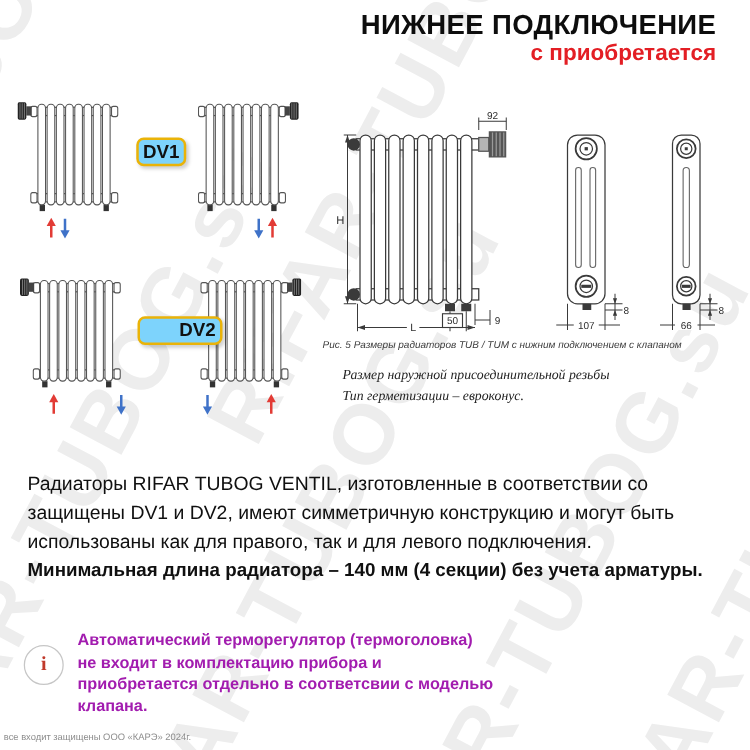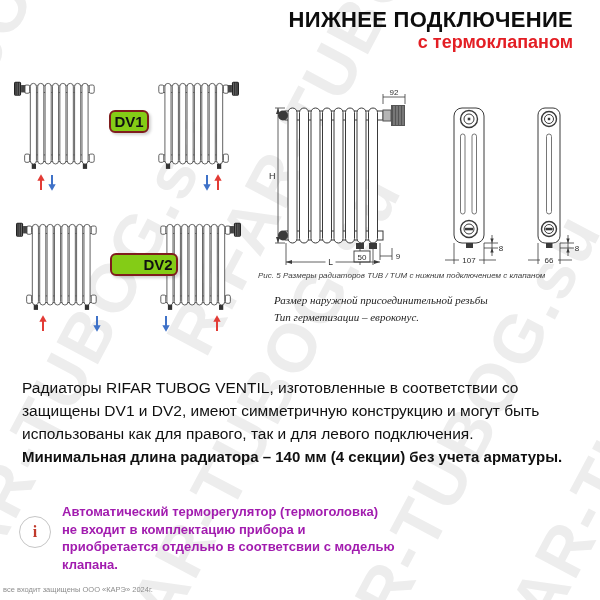--- a/index.html
+++ b/index.html
@@ -16,22 +16,22 @@
   .wm5{left:-230px;top:360px;}
   .wm6{left:150px;top:330px;}
   .z{position:absolute;z-index:1;}
   
   .hdr{right:27px;top:8px;text-align:right;}
   .hdr .t1{font-size:22px;font-weight:800;letter-spacing:.3px;color:#0d0d0d;line-height:24px;}
   .hdr .t2{font-size:18px;font-weight:800;color:#e31e24;line-height:20px;}
   
   .rad-svg{position:absolute;width:88px;height:97px;z-index:1;}
   .flip{transform:scaleX(-1);}
-  .scheme-label{position:absolute;z-index:2;width:36px;height:19px;background:#84cc16;
-      border:2px solid #7f1d1d;border-radius:6px;box-shadow:2px 2px 3px rgba(0,0,0,.18);
+  .scheme-label{position:absolute;z-index:2;width:36px;height:19px;background:#7dd3fc;
+      border:2px solid #eab308;border-radius:6px;box-shadow:2px 2px 3px rgba(0,0,0,.18);
       display:flex;align-items:center;justify-content:center;font-weight:700;font-size:15px;}
   .fa{position:absolute;z-index:2;width:10px;height:17px;}
   .a-red{color:#e23b35;}
   .a-blue{color:#3f72c8;}
   .down{transform:rotate(180deg);}
   
   .tech{position:absolute;z-index:1;}
   .tech text{font-family:"Liberation Sans",sans-serif;fill:#2e2e2e;}
   
   .fig-caption{left:258px;top:271px;width:336px;font-size:8px;font-style:italic;color:#3c3c3c;}
@@ -87,21 +87,21 @@
 
   <span class="wm wm1">RIFAR-TUBOG.su</span>
   <span class="wm wm2">RIFAR-TUBOG.su</span>
   <span class="wm wm3">RIFAR-TUBOG.su</span>
   <span class="wm wm4">RIFAR-TUBOG.su</span>
   <span class="wm wm5">RIFAR-TUBOG.su</span>
   <span class="wm wm6">RIFAR-TUBOG.su</span>
 
   <div class="z hdr">
     <div class="t1">НИЖНЕЕ ПОДКЛЮЧЕНИЕ</div>
-    <div class="t2">с термоклапаном</div>
+    <div class="t2">с приобретается</div>
   </div>
 
   <svg class="rad-svg" style="left:14px;top:76px;" viewBox="0 0 124 118" preserveAspectRatio="none">
       <use href="#sym-rad"></use>
     </svg>
   <svg class="rad-svg flip" style="left:151px;top:76px;" viewBox="0 0 124 118" preserveAspectRatio="none">
       <use href="#sym-rad"></use>
     </svg>
   <div class="scheme-label" style="left:109px;top:110px;">DV1</div>
   <svg class="fa a-red" style="left:36px;top:174px;" viewBox="0 0 12 20">

